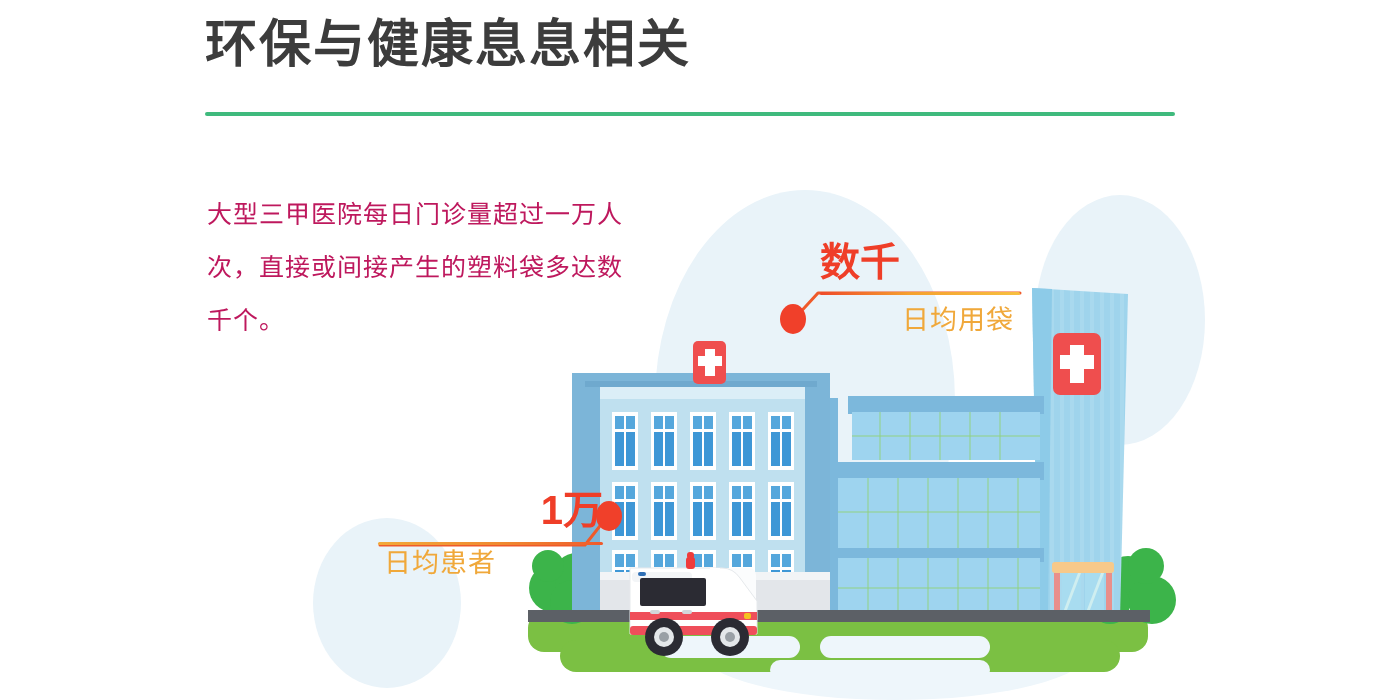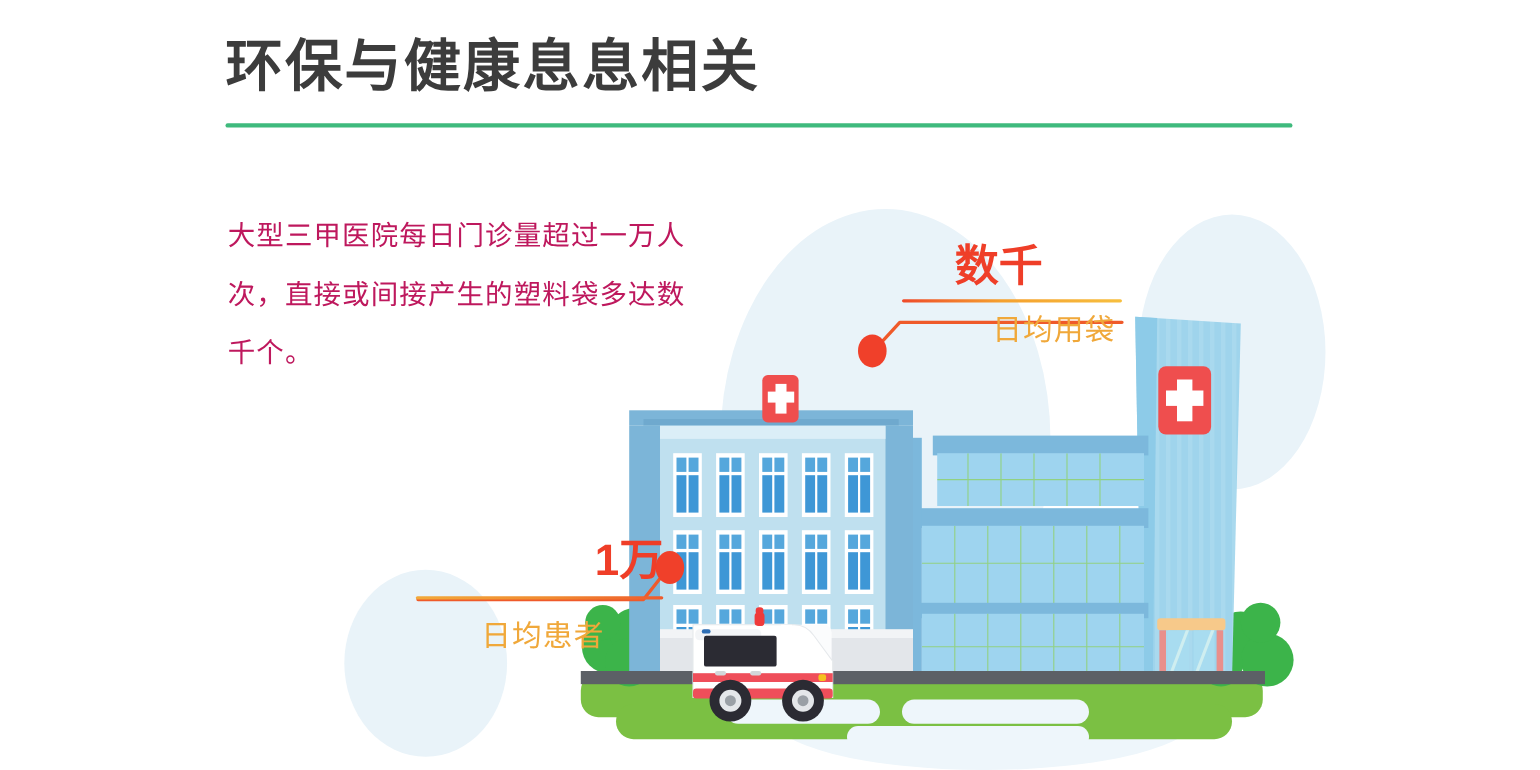--- a/index.html
+++ b/index.html
@@ -14,21 +14,21 @@
   .slide{
     position:absolute;inset:0;
     width:1400px;height:700px;
     background:#ffffff;
     overflow:hidden;
   }
 
   
   .title{
     position:absolute;
-    left:205px;top:32px;
+    left:205px;top:15px;
     font-size:52px;
     font-weight:bold;
     color:#3c3c3c;
     letter-spacing:2px;
     line-height:1.15;
     white-space:nowrap;
   }
   .title-rule{
     position:absolute;
     left:205px;top:112px;
@@ -72,35 +72,35 @@
   }
   .callout .sub{
     font-size:27px;
     color:#f0a83a;
     white-space:nowrap;
     line-height:1.25;
     letter-spacing:1px;
   }
   
   #callout-thousands{left:820px;top:222px;width:200px;text-align:right;}
-  #callout-thousands .big{text-align:center;padding-right:24px;}
+  #callout-thousands .big{text-align:left;padding-right:24px;margin-top:20px;}
   #callout-thousands .rule{
     margin-top:10px;width:200px;
     background:linear-gradient(90deg,#ef4a2a 0%,#f5a02e 45%,#f7bf3f 100%);
   }
   #callout-thousands .sub{margin-top:9px;text-align:right;padding-right:6px;}
 
   
   #callout-tenthousand{left:378px;top:490px;width:225px;}
   #callout-tenthousand .big{text-align:right;}
   #callout-tenthousand .rule{
     margin-top:12px;width:225px;
     background:linear-gradient(90deg,#f2a93a 0%,#f08a30 55%,#ef5a2c 100%);
   }
-  #callout-tenthousand .sub{margin-top:20px;text-align:center;padding-left:6px;font-family:Liberation Mono, monospace;}
+  #callout-tenthousand .sub{margin-top:2px;text-align:left;padding-left:6px;}
 </style>
 </head>
 <body>
 
 <div class="slide">
 
   <div class="blob blob-big"></div>
   <div class="blob blob-right"></div>
   <div class="blob blob-left"></div>
   <div class="blob blob-ground"></div>

